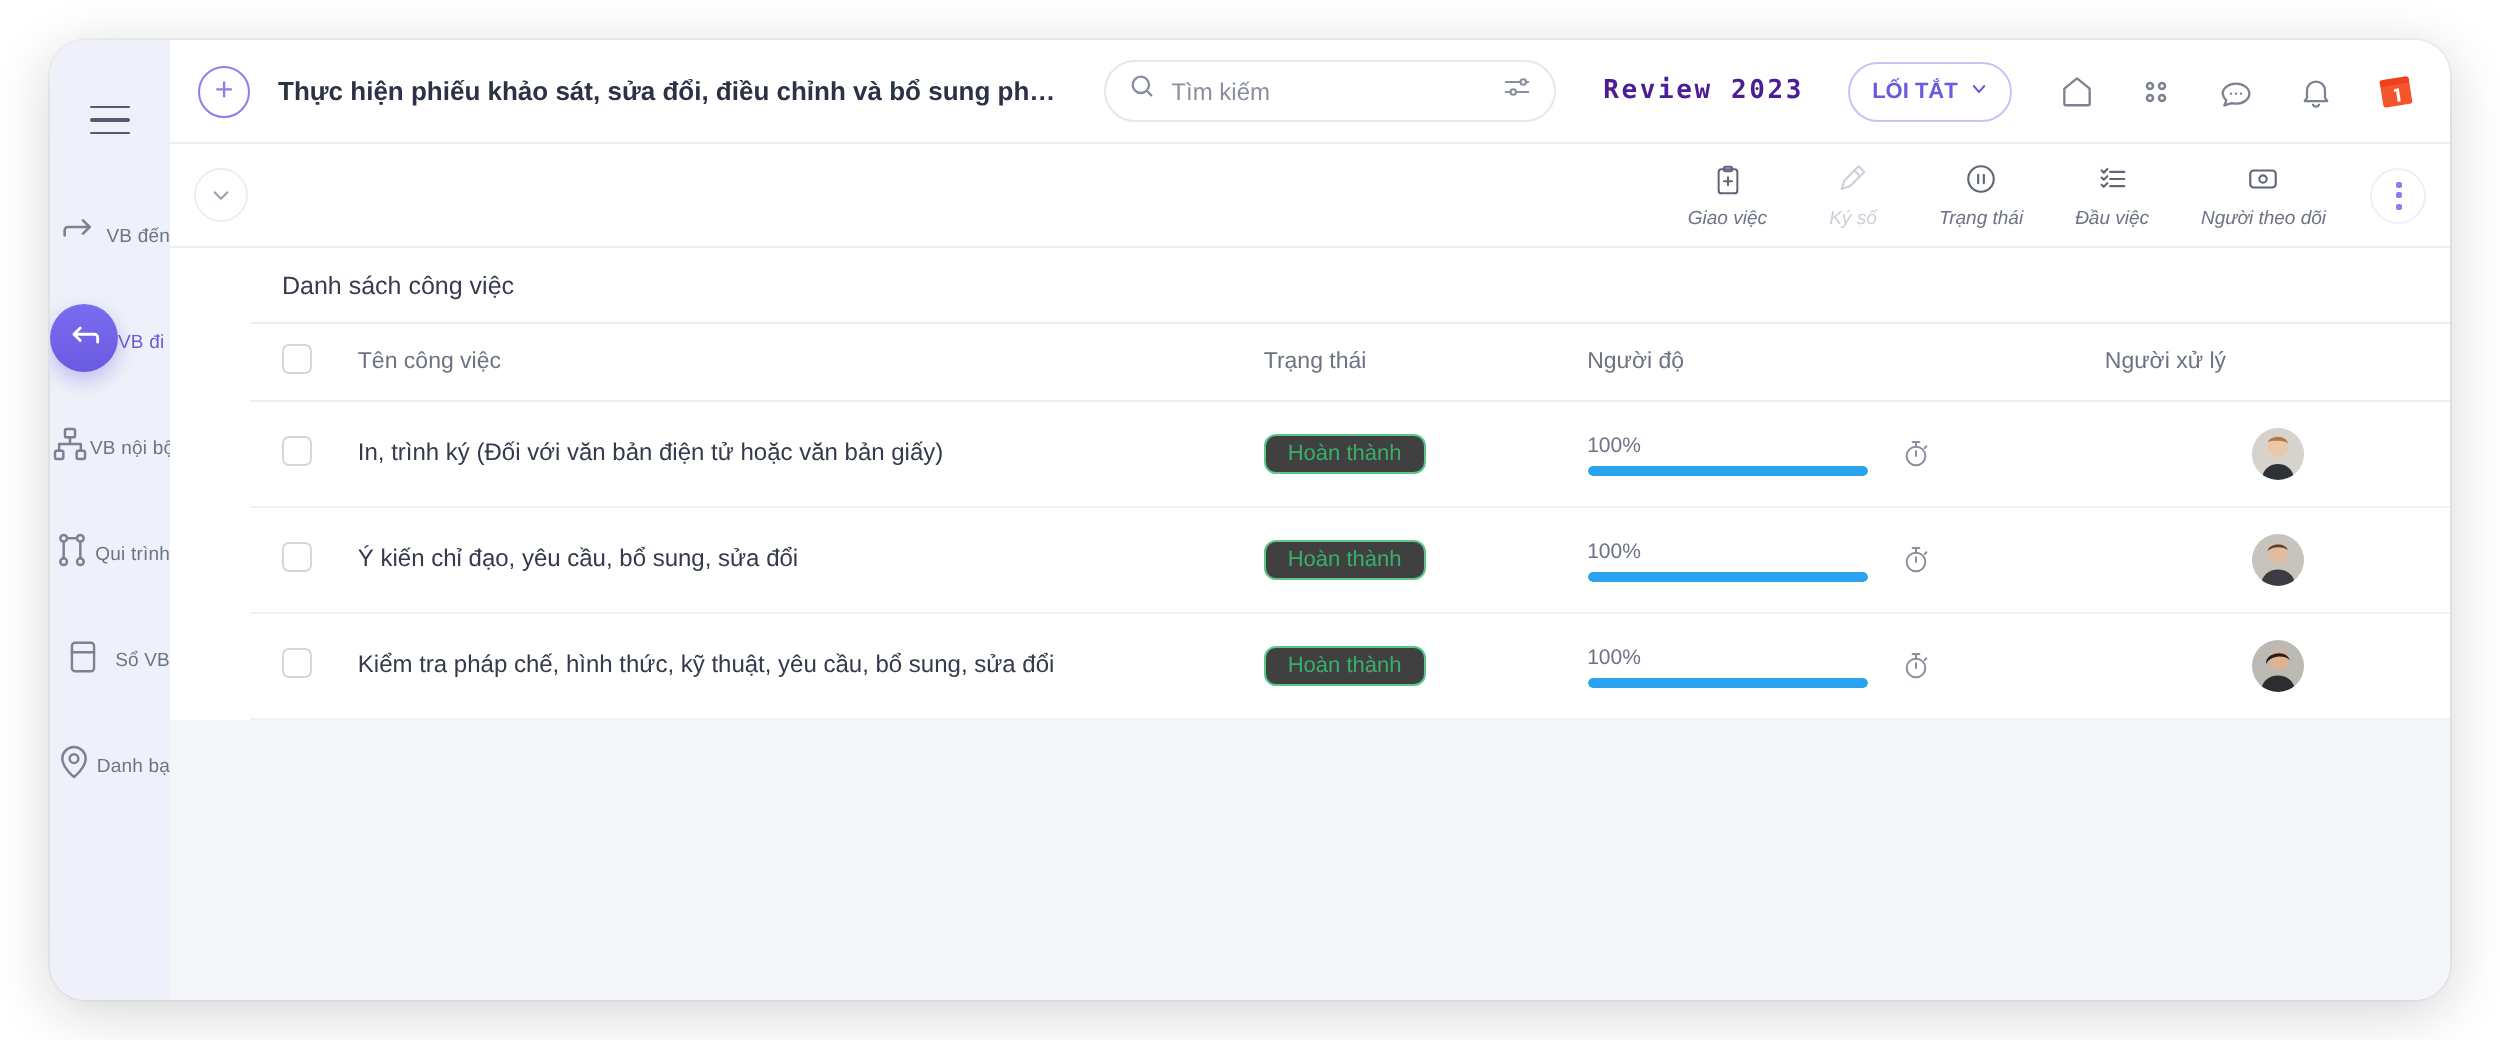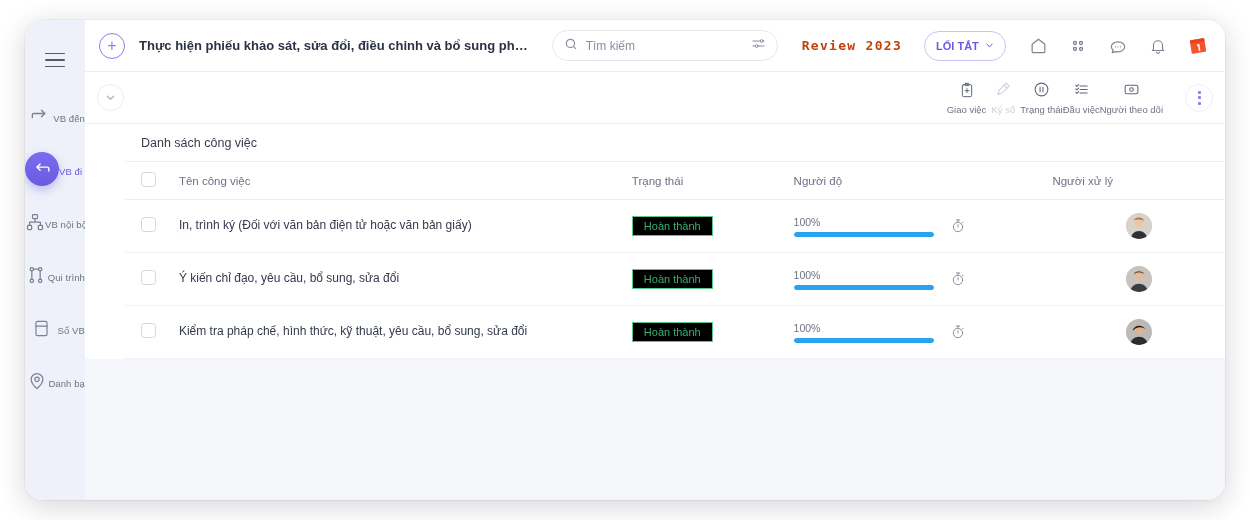--- a/index.html
+++ b/index.html
@@ -124,21 +124,21 @@
     background: transparent;
     flex: 1 1 auto;
     width: 10px;
     font-family: "Liberation Sans", sans-serif;
   }
   .search-input::placeholder { color: #8a8fa0; }
   .brand-text {
     font-family: "DejaVu Sans Mono", monospace;
     font-size: 13px;
     font-weight: bold;
-    color: #c2410c;
+    color: #4c1d95;
     letter-spacing: 1.3px;
     white-space: nowrap;
     margin-left: 14px;
   }
   .shortcut-btn {
     margin-left: 12px;
     height: 30px;
     padding: 0 11px;
     border: 1px solid #c9c3f5;
     border-radius: 16px;
@@ -176,21 +176,23 @@
     border-radius: 50%;
     border: 1px solid #ededf4;
     display: flex; align-items: center; justify-content: center;
     color: #9aa0b2;
     cursor: pointer;
     flex: 0 0 27px;
   }
   .actions {
     margin-left: auto;
     display: flex; align-items: center;
+    gap: 26px;
     padding-right: 8px;
+    font-style: italic;
   }
   .action {
     display: flex; flex-direction: column; align-items: center;
     cursor: pointer;
     min-width: 34px;
   }
   .action .ic { color: #60657a; height: 19px; display:flex; align-items:center;}
   .action .lbl {
     font-size: 9.5px;
     color: #6d7284;
@@ -271,24 +273,24 @@
     width: 15px; height: 15px;
     border: 1.3px solid #d3d7e2;
     border-radius: 3.5px;
     background: #fff;
     display: inline-block;
     cursor: pointer;
   }
   .badge {
     display: inline-block;
     border: 1px solid #59c88a;
-    background: #000000;
+    background: #404040;
     color: #38b06b;
     font-size: 11px;
-    border-radius: 0;
+    border-radius: 6px;
     padding: 3px 11px;
     white-space: nowrap;
   }
   .prog-wrap { display: flex; align-items: center; gap: 16px; }
   .prog-col { width: 140px; }
   .prog-pct { font-size: 10.5px; color: #6d7284; margin-bottom: 4px; }
   .prog-track {
     width: 140px; height: 5px;
     background: #e6e8ef; border-radius: 3px; overflow: hidden;
   }

